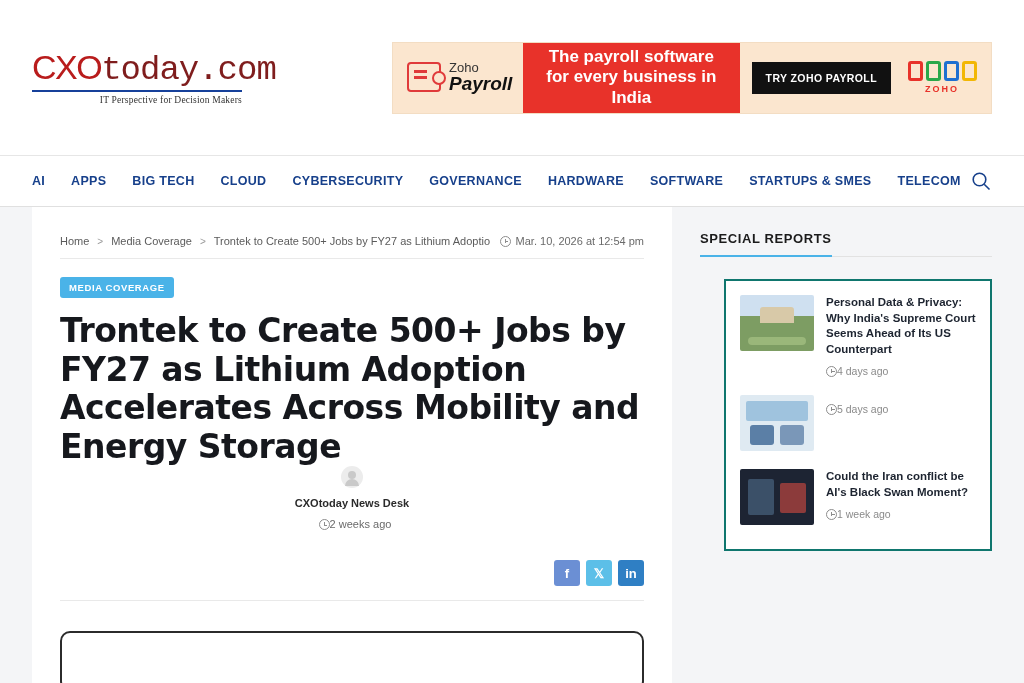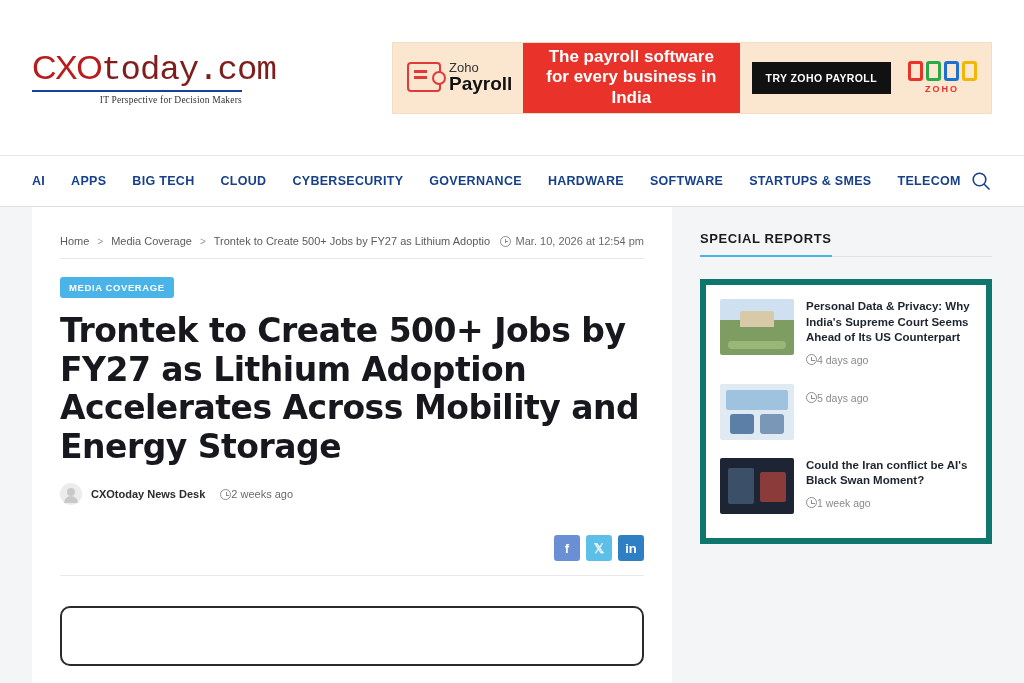--- a/index.html
+++ b/index.html
@@ -98,21 +98,21 @@
     content: "";
     position: absolute;
     right: -7px; top: 7px;
     width: 10px; height: 10px;
     border-radius: 50%;
     border: 2.5px solid #e03a3a;
     background: #fbe6cf;
   }
   .ad-zoho-words { line-height: 1.05; }
   .ad-zoho-words .z1 { font-size: 13px; color: #333; }
-  .ad-zoho-words .z2 { font-size: 19px; font-weight: 700; color: #111; }
+  .ad-zoho-words .z2 { font-size: 19px; font-weight: 700; color: #111; font-style: italic; }
   .ad-red {
     flex: 1;
     align-self: stretch;
     background: #e8322a;
     color: #fff;
     display: flex;
     align-items: center;
     justify-content: center;
     padding: 0 14px;
     font-size: 17px;
@@ -255,26 +255,27 @@
   .headline {
     margin-top: 14px;
     font-size: 33px;
     line-height: 1.17;
     font-weight: 700;
     color: #16181d;
     letter-spacing: -.5px;
     font-family: "DejaVu Sans", sans-serif;
   }
   .byline {
-    margin-top: 17px;
+    margin-top: 0;
     display: flex;
     align-items: center;
     gap: 9px;
     font-size: 11px;
     color: #4a4a4a;
+    flex-direction: column;
   }
   .avatar {
     width: 22px; height: 22px;
     border-radius: 50%;
     background: #ececec;
     position: relative;
     flex: none;
   }
   .avatar::before {
     content: "";
@@ -326,22 +327,23 @@
     letter-spacing: .6px;
     color: #1b1b1b;
     padding-bottom: 9px;
     border-bottom: 2px solid #4ab3e8;
     display: inline-block;
   }
   .side-rule { height: 1px; background: #e2e2e2; margin-top: -1px; }
   .side-card {
     margin-top: 22px;
     background: #fff;
-    border: 6px solid #0f766e;
+    border: 2px solid #0f766e;
     padding: 14px 14px 6px 14px;
+    margin-left: 24px;
   }
   .side-item {
     display: flex;
     gap: 12px;
     padding-bottom: 16px;
     margin-bottom: 2px;
   }
   .thumb {
     width: 74px; height: 56px;
     flex: none;

